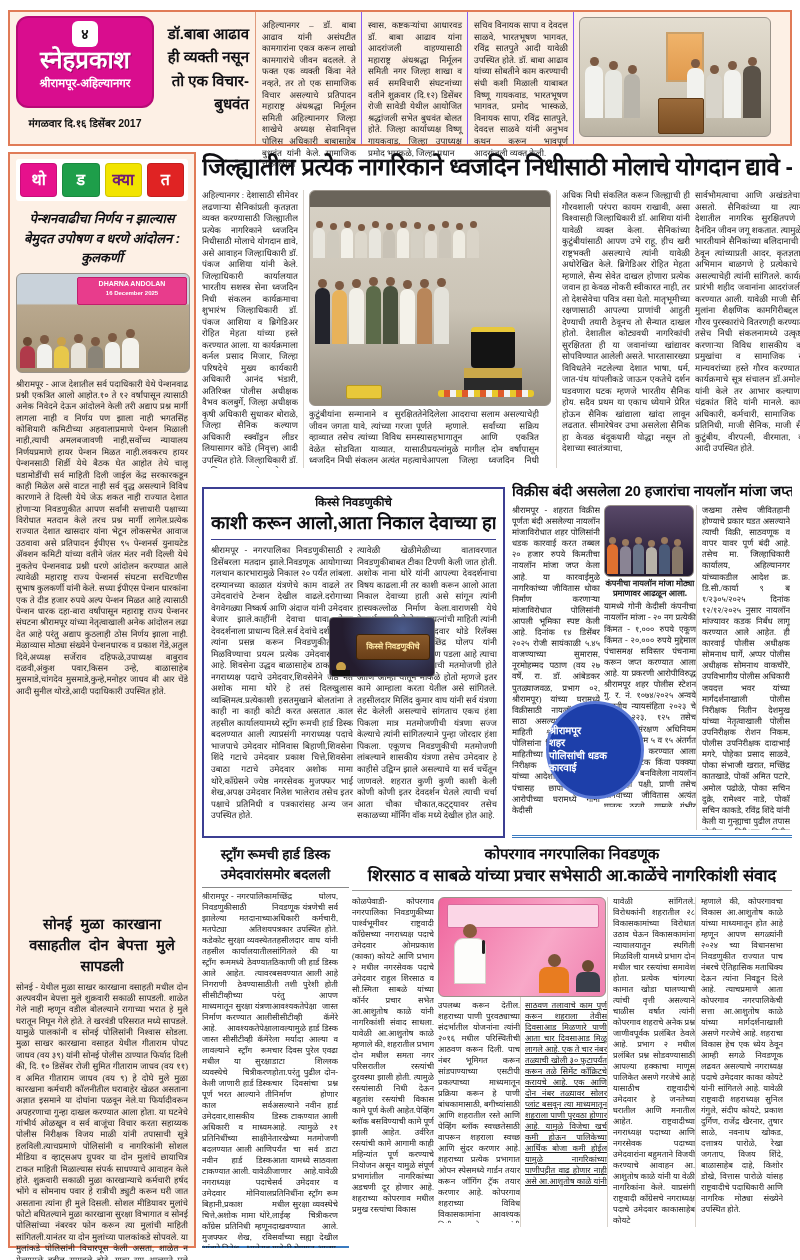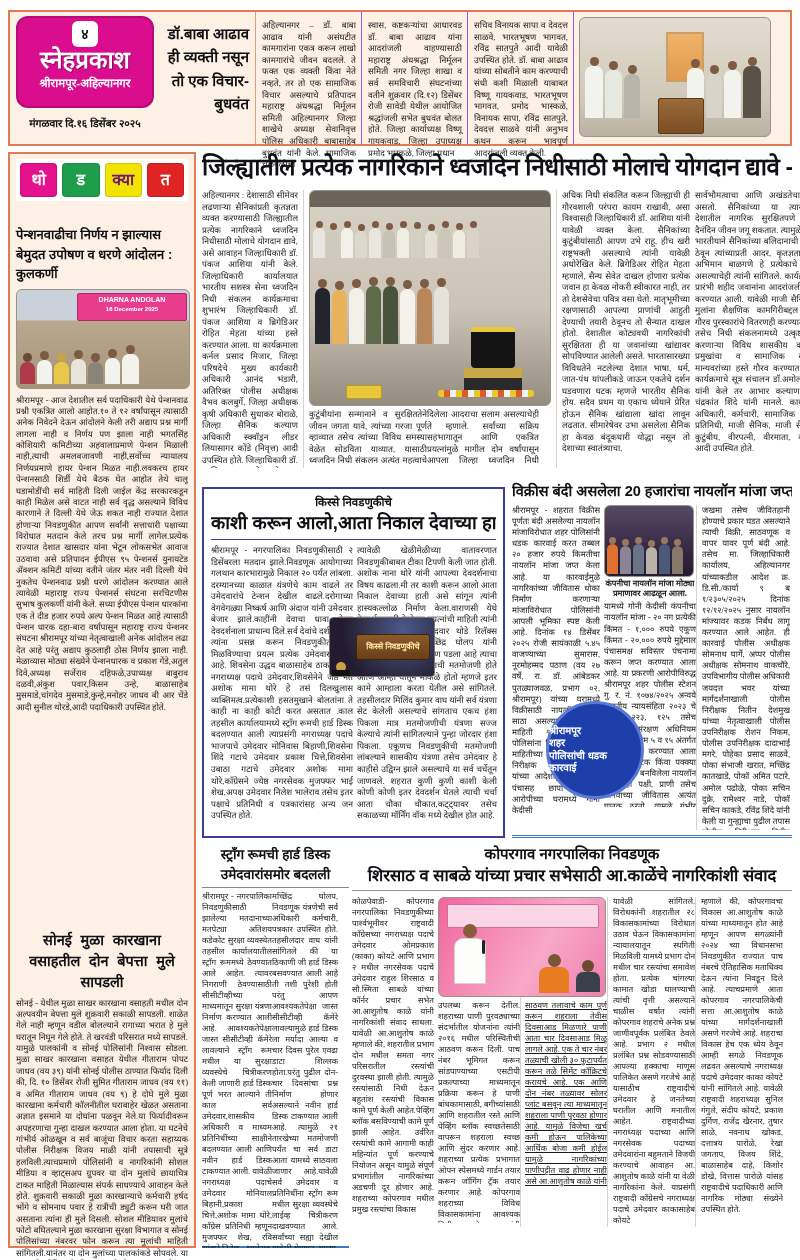--- a/index.html
+++ b/index.html
@@ -24,21 +24,21 @@
   
   .photo{position:relative;overflow:hidden;border:1px solid #9a938a;border-radius:6px;background:#cfc8bb;}
   .prow{position:absolute;display:flex;align-items:flex-end;}
   .p{margin:0 1px;text-align:center;}
   .ph{width:9px;height:9px;border-radius:50%;background:#7c5a43;margin:0 auto;}
   .pt{width:15px;height:24px;border-radius:7px 7px 0 0;background:#f2f2ee;}
   
   #leftrail{left:8px;top:152px;width:188px;height:1096px;border:2px solid #e07b57;background:#fdf0e5;box-sizing:border-box;padding:5px 6px;}
   #briefs{display:flex;gap:5px;justify-content:center;background:#fff;padding:4px;border-radius:3px;}
   .brief{width:40px;height:32px;text-align:center;font:bold 16px "Liberation Sans",sans-serif;line-height:32px;border-radius:4px;border:1px solid #00000022;}
-  .pension-hl{font-size:13px;line-height:1.5;margin:24px 0 5px;}
+  .pension-hl{font-size:13px;text-align:center;line-height:1.5;margin:8px 0 5px;font-style:italic;}
   .sonai-hl{font-size:14.5px;text-align:center;line-height:1.45;margin:6px 0 4px;font-family:Liberation Mono, monospace;}
   
   #flagart{left:202px;top:152px;width:590px;height:330px;}
   #flag-hl{font-size:24px;text-align:center;line-height:1.25;letter-spacing:-0.5px;white-space:nowrap;overflow:hidden;}
   #flag-body{display:flex;margin-top:8px;height:278px;}
   #flag-mid{width:252px;margin:0 5px;border-left:1px solid #d8d2ca;border-right:1px solid #d8d2ca;padding:0 5px;}
   #flag-sub{display:flex;height:56px;margin-top:3px;}
   
   #kisse{left:202px;top:487px;width:303px;height:351px;border:2px solid #3c3f92;box-sizing:border-box;padding:5px 7px;background:#fff;}
   #kisse-kicker{text-align:center;font-size:11.5px;}
@@ -66,21 +66,21 @@
 </head>
 <body>
 
 <div id="topstrip" class="abs">
   <div id="masthead">
     <div id="mastbox">
       <div id="pgnum">४</div>
       <div id="mast-title">स्नेहप्रकाश</div>
       <div id="mast-sub">श्रीरामपूर-अहिल्यानगर</div>
     </div>
-    <div id="dateline">मंगळवार दि.१६ डिसेंबर २०२५</div>
+    <div id="dateline">मंगळवार दि.१६ डिसेंबर 2017</div>
   </div>
   <div id="top-sidehead" class="hl">डॉ.बाबा आढाव ही व्यक्ती नसून तो एक विचार- बुधवंत</div>
   <div class="topcol just">अहिल्यानगर – डॉ. बाबा आढाव यांनी असंघटीत कामगारांना एकत्र करून लाखो कामगारांचे जीवन बदलले. ते फक्त एक व्यक्ती किंवा नेते नव्हते, तर तो एक सामाजिक विचार असल्याचे प्रतिपादन महाराष्ट्र अंधश्रद्धा निर्मूलन समिती अहिल्यानगर जिल्हा शाखेचे अध्यक्ष सेवानिवृत्त पोलिस अधिकारी बाबासाहेब बुधवंत यांनी केले. सामाजिक चळवळीचा</div>
   <div class="topcol just">स्वास, कष्टकऱ्यांचा आधारवड डॉ. बाबा आढाव यांना आदरांजली वाहण्यासाठी महाराष्ट्र अंधश्रद्धा निर्मूलन समिती नगर जिल्हा शाखा व सर्व समविचारी संघटनांच्या वतीने शुक्रवार (दि.१२) डिसेंबर रोजी सावेडी येथील आयोजित श्रद्धांजली सभेत बुधवंत बोलत होते. जिल्हा कार्याध्यक्ष विष्णू गायकवाड, जिल्हा उपाध्यक्ष प्रमोद भास्कळे, जिल्हा प्रधान</div>
   <div class="topcol just">सचिव विनायक सापा व देवदत्त साळवे, भारतभूषण भागवत, रविंद्र सातपुते आदी यावेळी उपस्थित होते. डॉ. बाबा आढाव यांच्या सोबतीने काम करण्याची संधी कशी मिळाली याबाबत विष्णू गायकवाड, भारतभूषण भागवत, प्रमोद भास्कळे, विनायक सापा, रविंद्र सातपुते, देवदत्त साळवे यांनी अनुभव कथन करून भावपूर्ण आदरांजली व्यक्त केली.</div>
   <div class="photo" style="width:190px;height:118px;margin:5px;flex:none;background:linear-gradient(#e3ddd0,#cfc8b8 70%,#b9b2a2);">
     <div style="position:absolute;left:86px;top:14px;width:34px;height:46px;background:linear-gradient(#f0b36a,#e09a4e);border:2px solid #caa06a;"></div>
     <div class="prow" style="left:4px;bottom:18px;">
       <div class="p">
           <div class="ph"></div>

